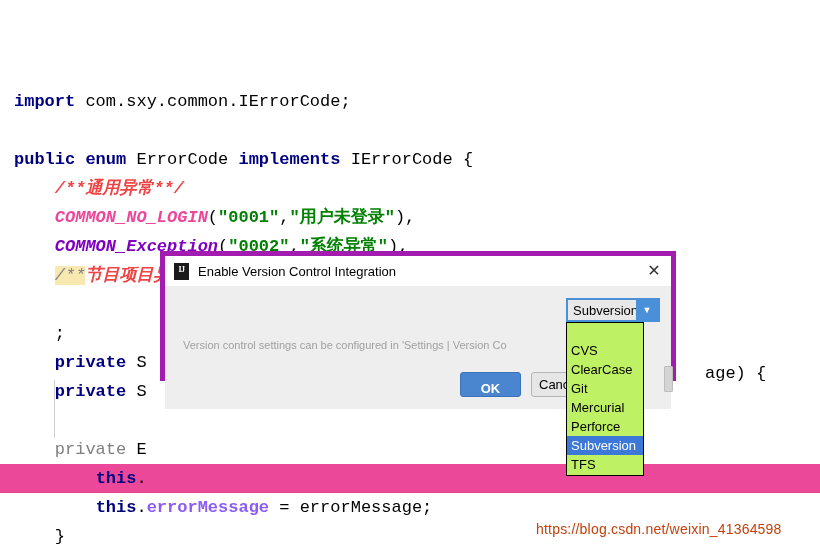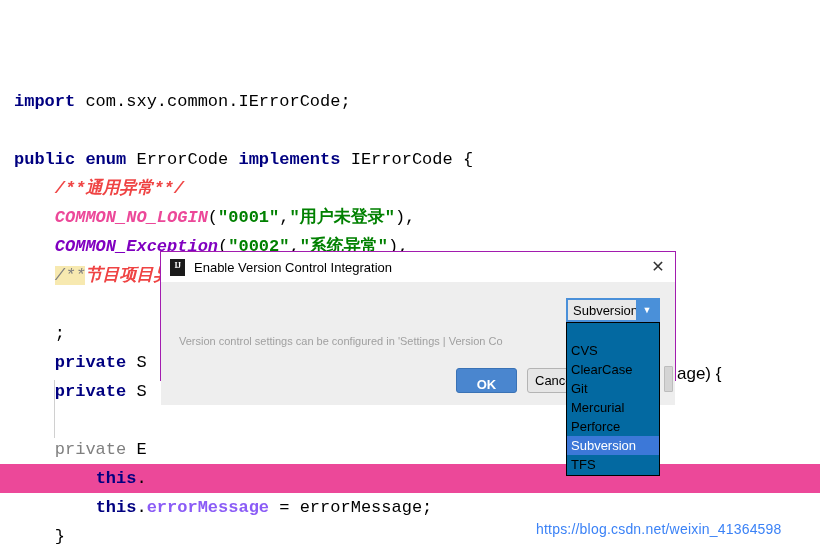--- a/index.html
+++ b/index.html
@@ -56,34 +56,34 @@
   .thiskw { color: #000080; font-weight: bold; }
   .dim  { color: #808080; }
 
   
   #watermark {
     position: absolute;
     left: 536px;
     top: 521px;
     font-family: "Liberation Sans", sans-serif;
     font-size: 14px;
-    color: #3b82f6;
+    color: #c2410c;
     letter-spacing: 0.2px;
     white-space: nowrap;
   }
 
   
   #dialog {
     position: absolute;
     left: 160px;
     top: 251px;
     width: 516px;
     height: 130px;
     background: #eeeeee;
-    border: 1px solid #a21caf;
+    border: 5px solid #a21caf;
     box-sizing: border-box;
     font-family: "Liberation Sans", sans-serif;
   }
   #titlebar {
     position: relative;
     height: 30px;
     background: #ffffff;
     display: flex;
     align-items: center;
     padding-left: 9px;
@@ -201,23 +201,23 @@
     justify-content: center;
     color: #ffffff;
     font-size: 9px;
   }
 
   
   #dropdown {
     position: absolute;
     left: 566px;
     top: 322px;
-    width: 94px;
+    width: 78px;
     height: 154px;
-    background: #0369a1;
+    background: #bef264;
     border: 1px solid #000000;
     box-sizing: border-box;
     z-index: 40;
     overflow: hidden;
   }
   #dd-pad { height: 18px; }
   .dd-item {
     height: 19px;
     line-height: 19px;
     padding-left: 4px;
@@ -247,21 +247,21 @@
 </style>
 </head>
 <body>
 
 <div id="editor">
   <div id="code-lines"><div class="ln">&nbsp;</div><div class="ln"><span class="kw">import</span><span class="plain"> com.sxy.common.IErrorCode;</span></div><div class="ln">&nbsp;</div><div class="ln"><span class="kw">public</span><span class="plain"> </span><span class="kw">enum</span><span class="plain"> ErrorCode </span><span class="kw">implements</span><span class="plain"> IErrorCode {</span></div><div class="ln"><span class="plain">    </span><span class="cmt">/**通用异常**/</span></div><div class="ln"><span class="plain">    </span><span class="enum1">COMMON_NO_LOGIN</span><span class="plain">(</span><span class="str">"0001"</span><span class="plain">,</span><span class="str">"用户未登录"</span><span class="plain">),</span></div><div class="ln"><span class="plain">    </span><span class="enum2">COMMON_Exception</span><span class="plain">(</span><span class="str">"0002"</span><span class="plain">,</span><span class="str">"系统异常"</span><span class="plain">),</span></div><div class="ln"><span class="plain">    </span><span class="cmt-hl">/**</span><span class="cmt">节目项目异常**/</span></div><div class="ln">&nbsp;</div><div class="ln"><span class="plain">    ;</span></div><div class="ln"><span class="plain">    </span><span class="kw">private</span><span class="plain"> S</span></div><div class="ln"><span class="plain">    </span><span class="kw">private</span><span class="plain"> S</span></div><div class="ln">&nbsp;</div><div class="ln"><span class="plain">    </span><span class="dim">private</span><span class="plain"> E</span></div><div class="ln hl"><span class="plain">        </span><span class="thiskw">this</span><span class="plain">.</span></div><div class="ln"><span class="plain">        </span><span class="thiskw">this</span><span class="plain">.</span><span class="fld">errorMessage</span><span class="plain"> = errorMessage;</span></div><div class="ln"><span class="plain">    }</span></div></div>
   
   <div class="guide" style="top:380px;height:58px;"></div>
   <div class="guide" style="top:264px;height:0px;"></div>
   
-  <div style="position:absolute;left:677px;top:359px;font-family:Liberation Sans, sans-serif;font-size:17px;color:#000;">age) {</div>
+  <div style="position:absolute;left:705px;top:359px;font-family:Liberation Mono, monospace;font-size:17px;color:#000;">age) {</div>
 </div>
 
 <div id="scroll-sliver"></div>
 
 <div id="watermark">https://blog.csdn.net/weixin_41364598</div>
 
 <div id="dialog">
 
   <div id="titlebar">
     <div id="ij-icon">IJ</div>

